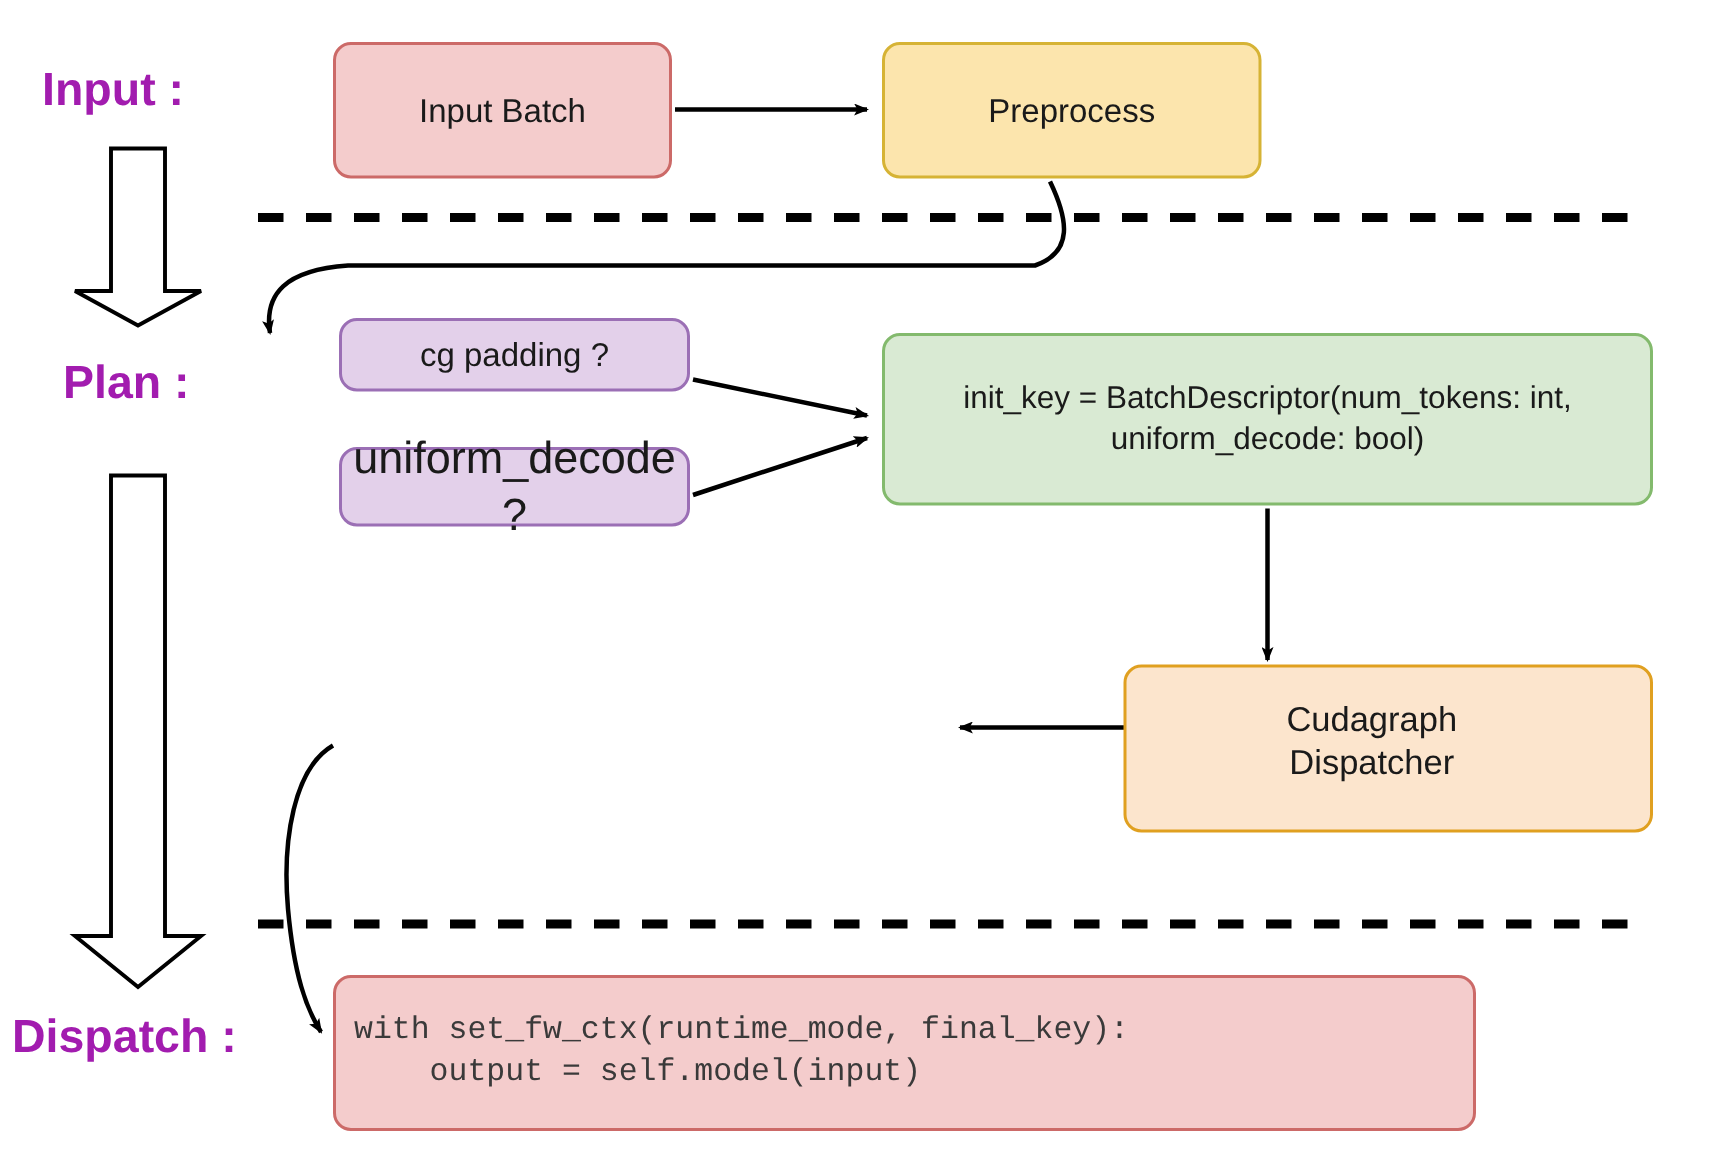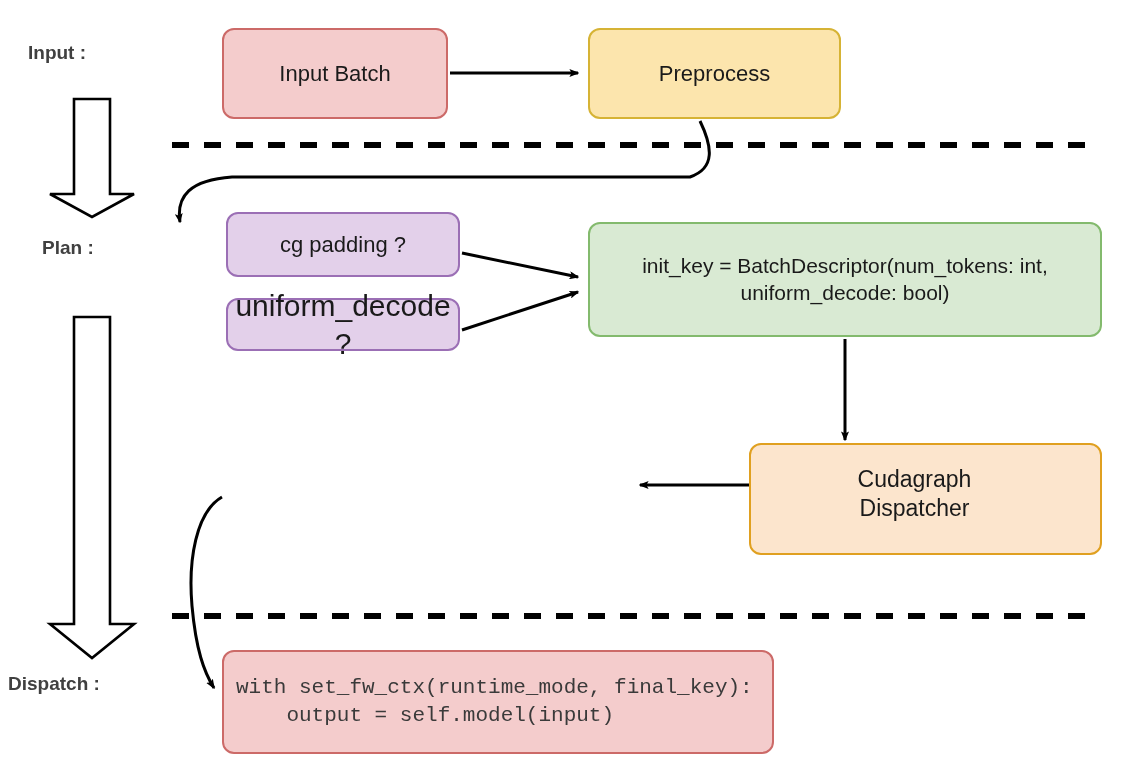--- a/index.html
+++ b/index.html
@@ -22,22 +22,22 @@
     left: 0;
     top: 0;
     width: 1142px;
     height: 770px;
     pointer-events: none;
   }
   .stage-label {
     position: absolute;
     font-family: "Liberation Sans", sans-serif;
     font-weight: bold;
-    font-size: 19px;
-    color: #404040;
+    font-size: 31px;
+    color: #a21caf;
     white-space: nowrap;
     letter-spacing: 0px;
   }
   .node {
     position: absolute;
     box-sizing: border-box;
     border-radius: 12px;
     border-style: solid;
     border-width: 2px;
     display: flex;
@@ -59,21 +59,21 @@
     border-color: #cc6a68;
     font-size: 22px;
   }
   .node-preprocess {
     left: 588px; top: 28px; width: 253px; height: 91px;
     background: #fce5ad;
     border-color: #d6b335;
     font-size: 22px;
   }
   .node-cg-padding {
-    left: 226px; top: 212px; width: 234px; height: 65px;
+    left: 226px; top: 212px; width: 234px; height: 49px;
     background: #e3d0ea;
     border-color: #9b6fb5;
     font-size: 22px;
   }
   .node-uniform-decode {
     left: 226px; top: 298px; width: 234px; height: 53px;
     background: #e3d0ea;
     border-color: #9b6fb5;
     font-size: 30px;
     border-radius: 12px;
@@ -103,21 +103,21 @@
     z-index: 3;
   }
   .node-runtime-mode {
     left: 226px; top: 446px; width: 404px; height: 107px;
     background: #cfe2f3;
     border-color: #6d9eeb;
     font-size: 21px;
     padding: 0 8px;
   }
   .node-exec-code {
-    left: 222px; top: 650px; width: 552px; height: 104px;
+    left: 222px; top: 650px; width: 762px; height: 104px;
     background: #f4cccc;
     border-color: #cc6a68;
     font-family: "Liberation Mono", monospace;
     font-size: 21px;
     justify-content: center;
     padding-left: 12px;
     text-align: left;
     color: #3a3a3a;
   }
   .node-exec-code .node-text {

